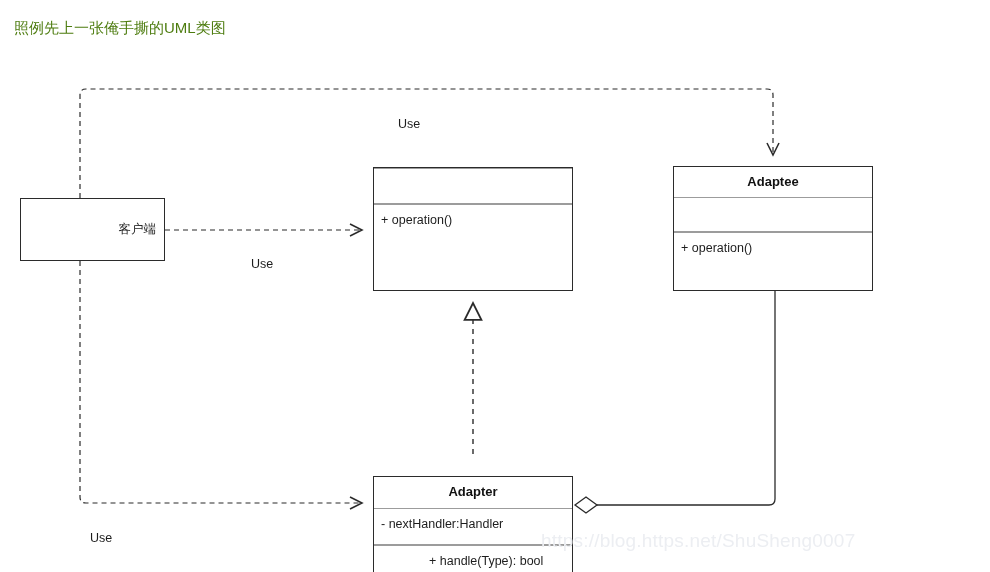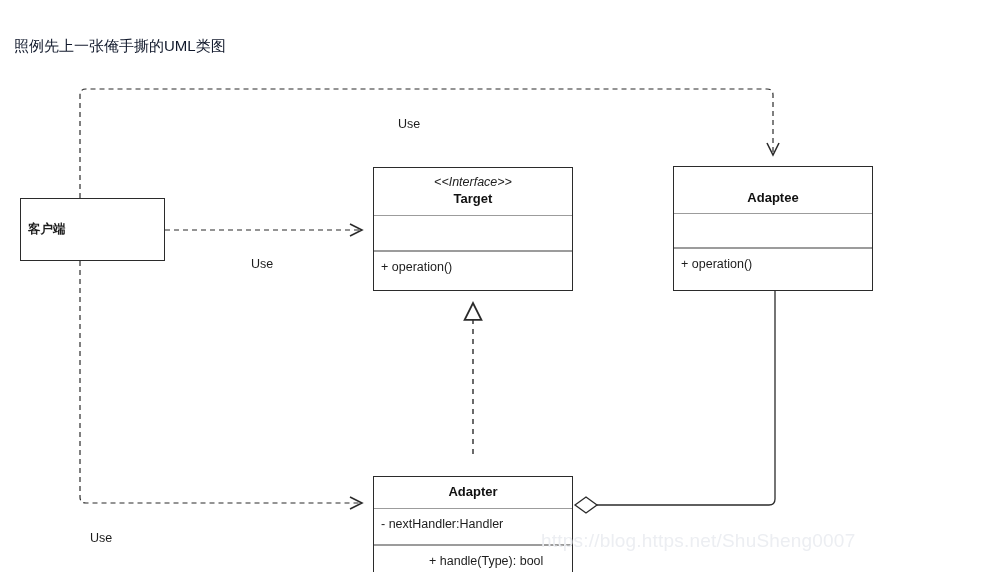--- a/index.html
+++ b/index.html
@@ -11,24 +11,24 @@
     width: 990px;
     height: 572px;
     position: relative;
     overflow: hidden;
     font-family: "Liberation Sans", "DejaVu Sans", sans-serif;
     color: #000000;
   }
   #page-title {
     position: absolute;
     left: 14px;
-    top: 36px;
+    top: 18px;
     font-size: 15px;
     line-height: 20px;
-    color: #0f172a;
+    color: #4d7c0f;
     white-space: nowrap;
   }
   .diagram-canvas {
     position: absolute;
     left: 0;
     top: 0;
     width: 990px;
     height: 572px;
   }
   .uml-box {
@@ -135,40 +135,36 @@
       <path d="M473,454 L473,303" fill="none" stroke="#2b2b2b" stroke-width="1.4" stroke-dasharray="5,5" marker-end="url(#hollow-triangle)"></path>
     </g>
 
     <g>
       <path d="M597,505 L769,505 Q775,505 775,499 L775,291" fill="none" stroke="#2b2b2b" stroke-width="1.3"></path>
       <polygon points="575,505 586,497 597,505 586,513" fill="#ffffff" stroke="#2b2b2b" stroke-width="1.3"></polygon>
     </g>
   </svg>
 
   <div class="uml-box" style="left:20px; top:198px; width:145px; height:63px;">
-    <div class="uml-section" style="height:100%; display:flex; align-items:center; justify-content:flex-start; text-align:center;font-weight:bold;">
+    <div class="uml-section" style="height:100%; display:flex; align-items:center; justify-content:flex-end; text-align:center;">
       <span>客户端</span>
     </div>
   </div>
 
   <div class="uml-box" style="left:373px; top:167px; width:200px; height:124px;">
-    <div class="uml-header" style="height:47px;">
-      <span class="uml-stereotype">&lt;&lt;Interface&gt;&gt;</span>
-      <span class="uml-name">Target</span>
-    </div>
     <div class="uml-divider"></div>
     <div class="uml-section" style="height:34px;"></div>
     <div class="uml-divider"></div>
     <div class="uml-section" style="height:40px;">
       <span>+ operation()</span>
     </div>
   </div>
 
   <div class="uml-box" style="left:673px; top:166px; width:200px; height:125px;">
-    <div class="uml-header" style="height:30px;margin-top:16px;">
+    <div class="uml-header" style="height:30px;">
       <span class="uml-name">Adaptee</span>
     </div>
     <div class="uml-divider"></div>
     <div class="uml-section" style="height:33px;"></div>
     <div class="uml-divider"></div>
     <div class="uml-section" style="height:58px;">
       <span>+ operation()</span>
     </div>
   </div>
 

